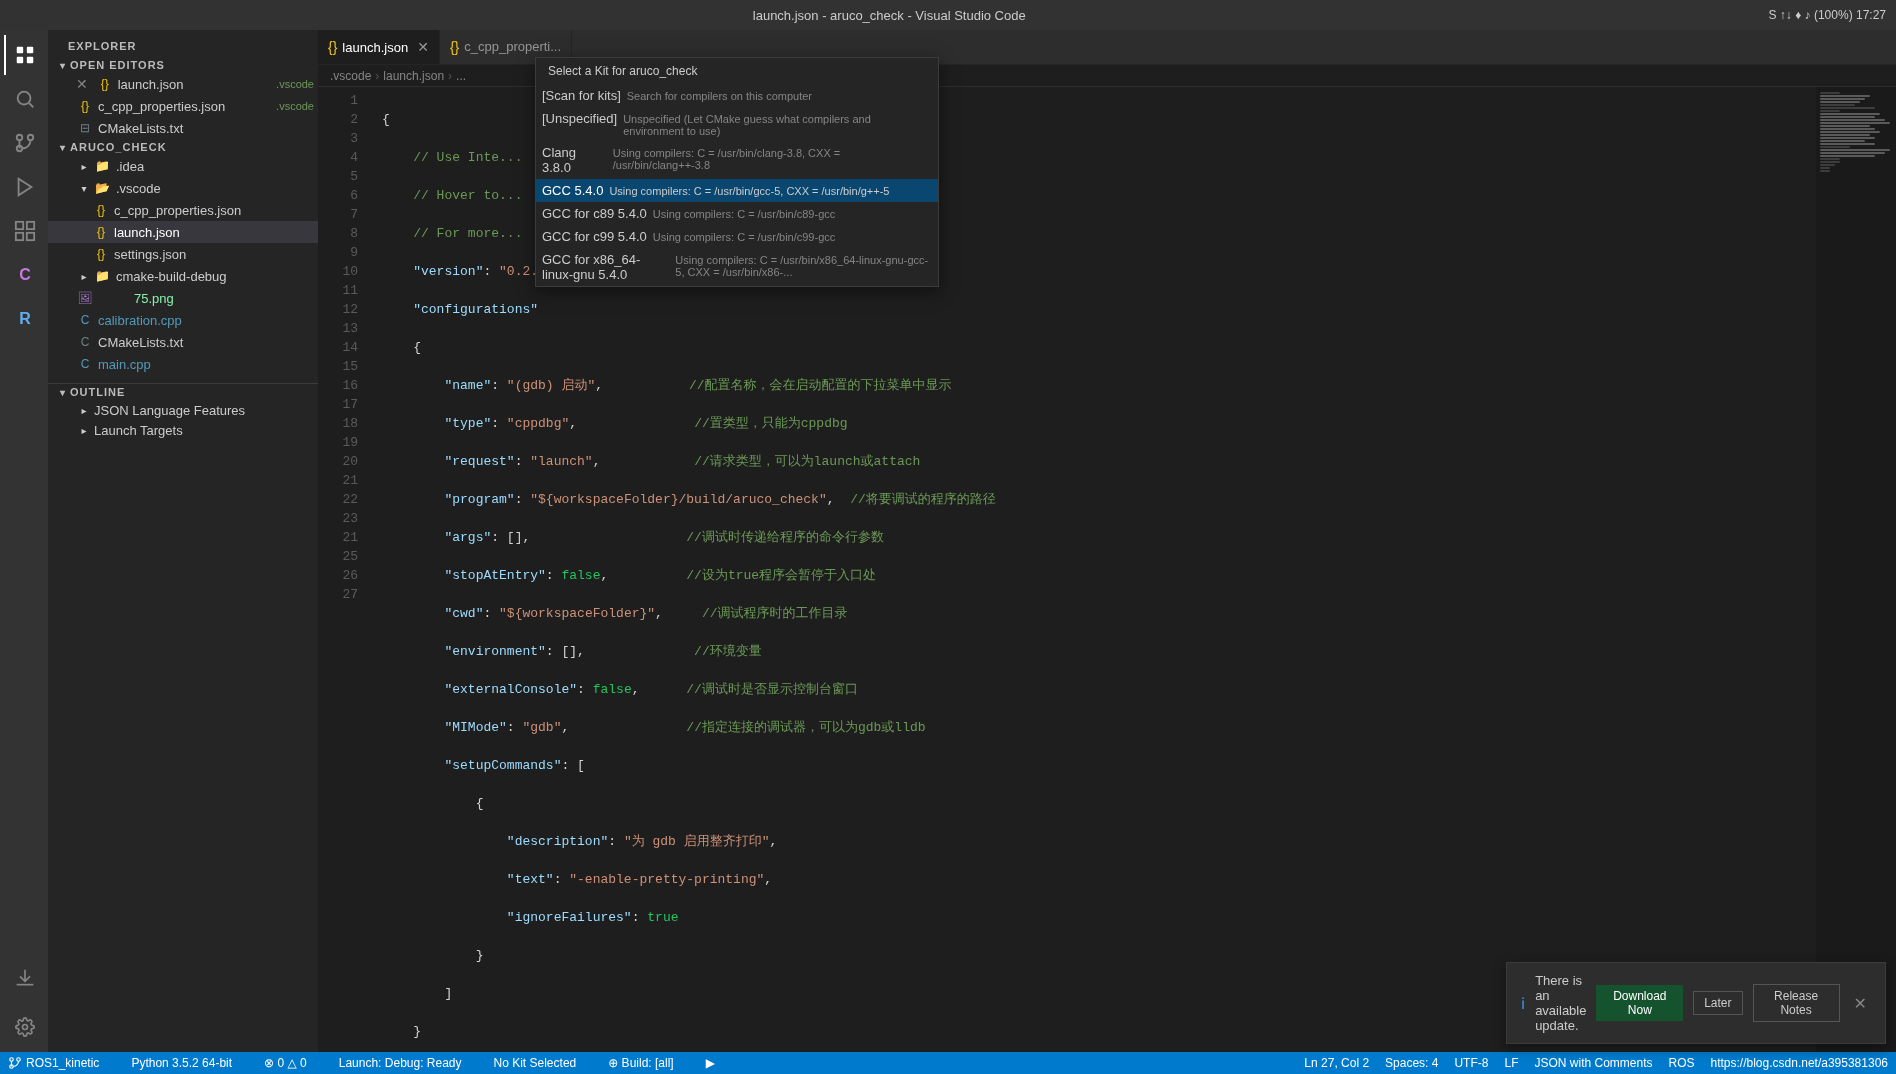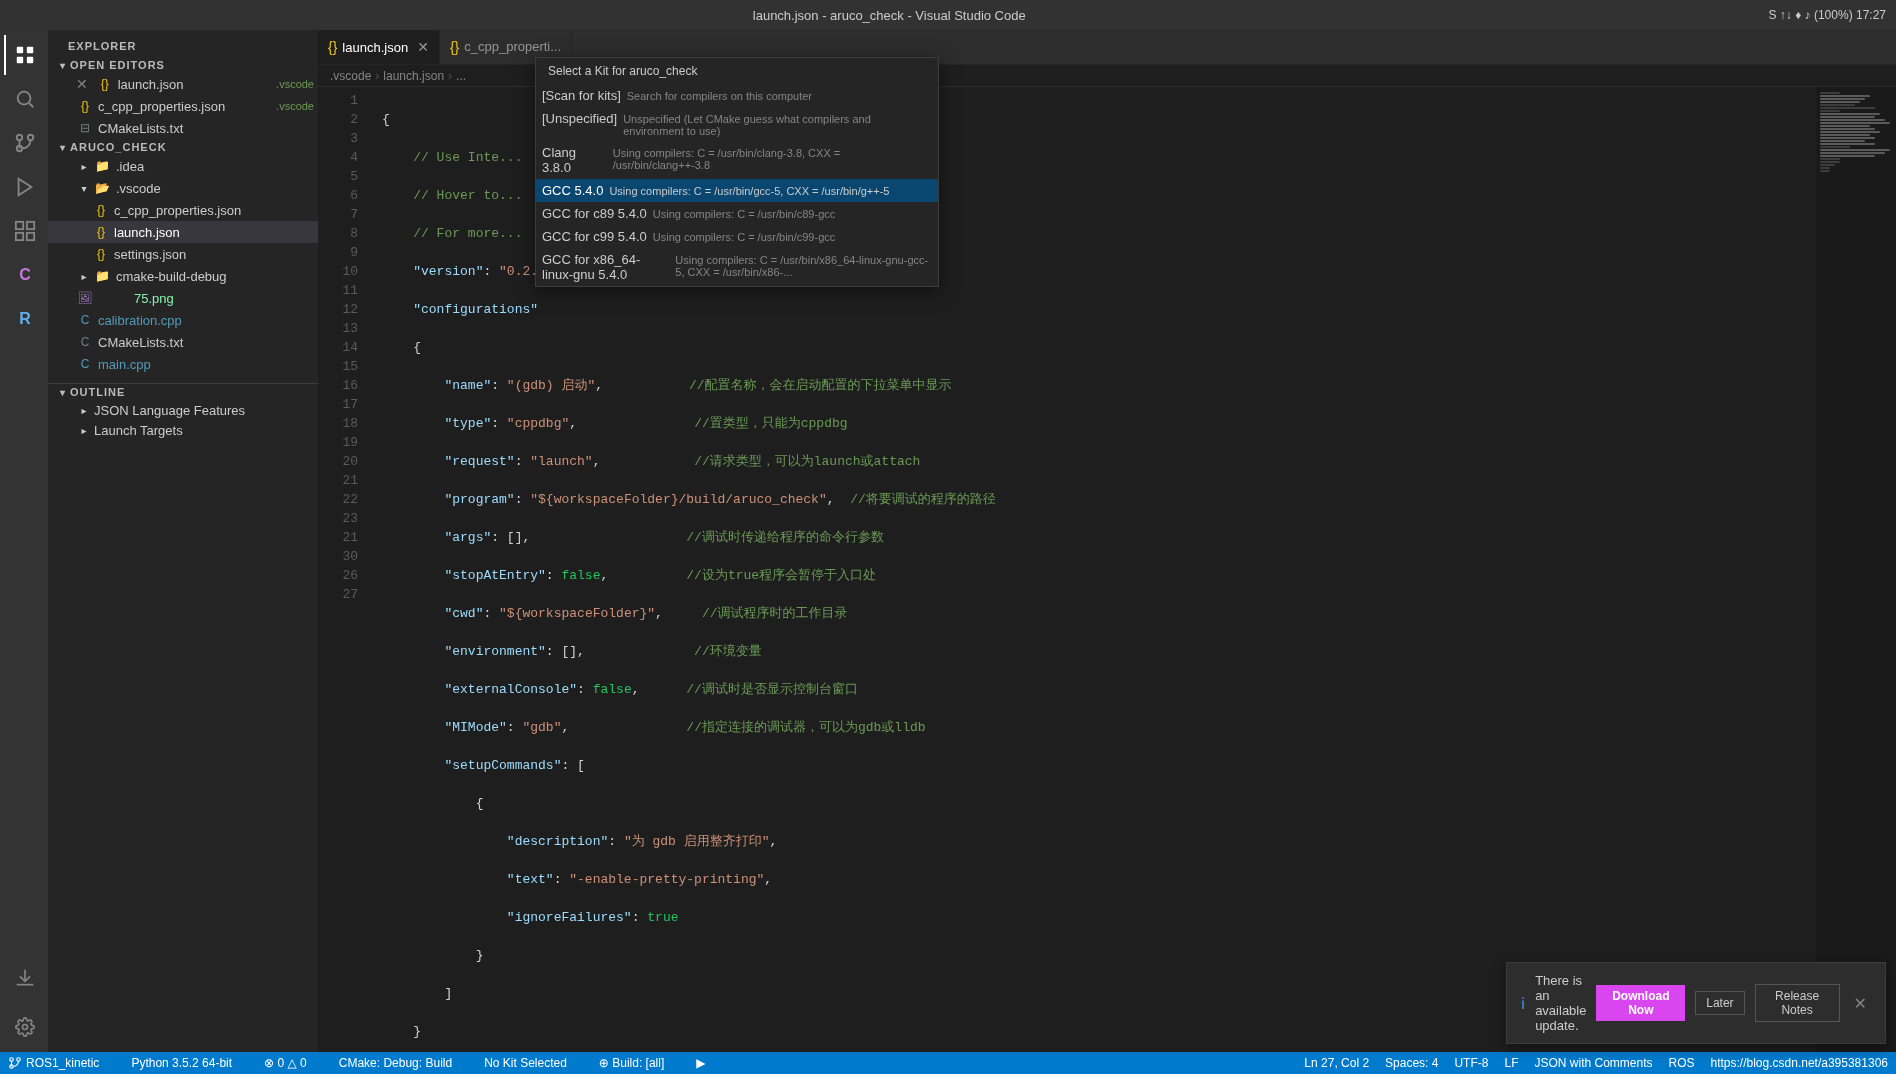--- a/index.html
+++ b/index.html
@@ -321,23 +321,22 @@
     #update-notification .notif-icon { color: #3794ff; font-size: 16px; }
     #update-notification .notif-text { flex: 1; }
     .notif-btn {
       padding: 4px 10px;
       cursor: pointer;
       font-size: 12px;
       font-family: -apple-system, BlinkMacSystemFont, 'Segoe UI', sans-serif;
       border: none;
     }
     .notif-btn-primary {
-      background: #d946ef;
+      background: #14532d;
       color: #ffffff;
-      font-weight: bold;
     }
     .notif-btn-secondary {
       background: transparent;
       color: #cccccc;
       border: 1px solid #555 !important;
     }
     .notif-close {
       background: transparent;
       color: #858585;
       cursor: pointer;
@@ -570,21 +569,21 @@
           <div>15</div>
         <div>16</div>
           <div>17</div>
           <div>18</div>
           <div>19</div>
           <div>20</div>
         <div>21</div>
           <div>22</div>
           <div>23</div>
           <div>21</div>
-          <div>30</div>
+          <div>25</div>
         <div>26</div>
           <div>27</div>
       </div>
       <div id="code-content">
 <span class="line-code"><span class="punc">{</span></span>
 <span class="line-code">    <span class="cmt">// Use Inte...</span></span>
 <span class="line-code">    <span class="cmt">// Hover to...</span></span>
 <span class="line-code">    <span class="cmt">// For more...</span></span>
 <span class="line-code">    <span class="prop">"version"</span><span class="punc">:</span> <span class="str">"0.2.0"</span><span class="punc">,</span></span>
 <span class="line-code">    <span class="prop">"configurations"</span></span>
@@ -658,21 +657,21 @@
         </svg>
       <span>ROS1_kinetic</span>
     </div>
     <div class="status-item">
       <span>Python 3.5.2 64-bit</span>
     </div>
     <div class="status-item">
       <span>⊗ 0 △ 0</span>
     </div>
     <div class="status-item">
-      <span>CMake: Debug: Build</span>
+      <span>Launch: Debug: Ready</span>
     </div>
     <div class="status-item">
       <span>No Kit Selected</span>
     </div>
     <div class="status-item">
       <span>⊕ Build:  [all]</span>
     </div>
     <div class="status-item">
       <span>▶</span>
     </div>

